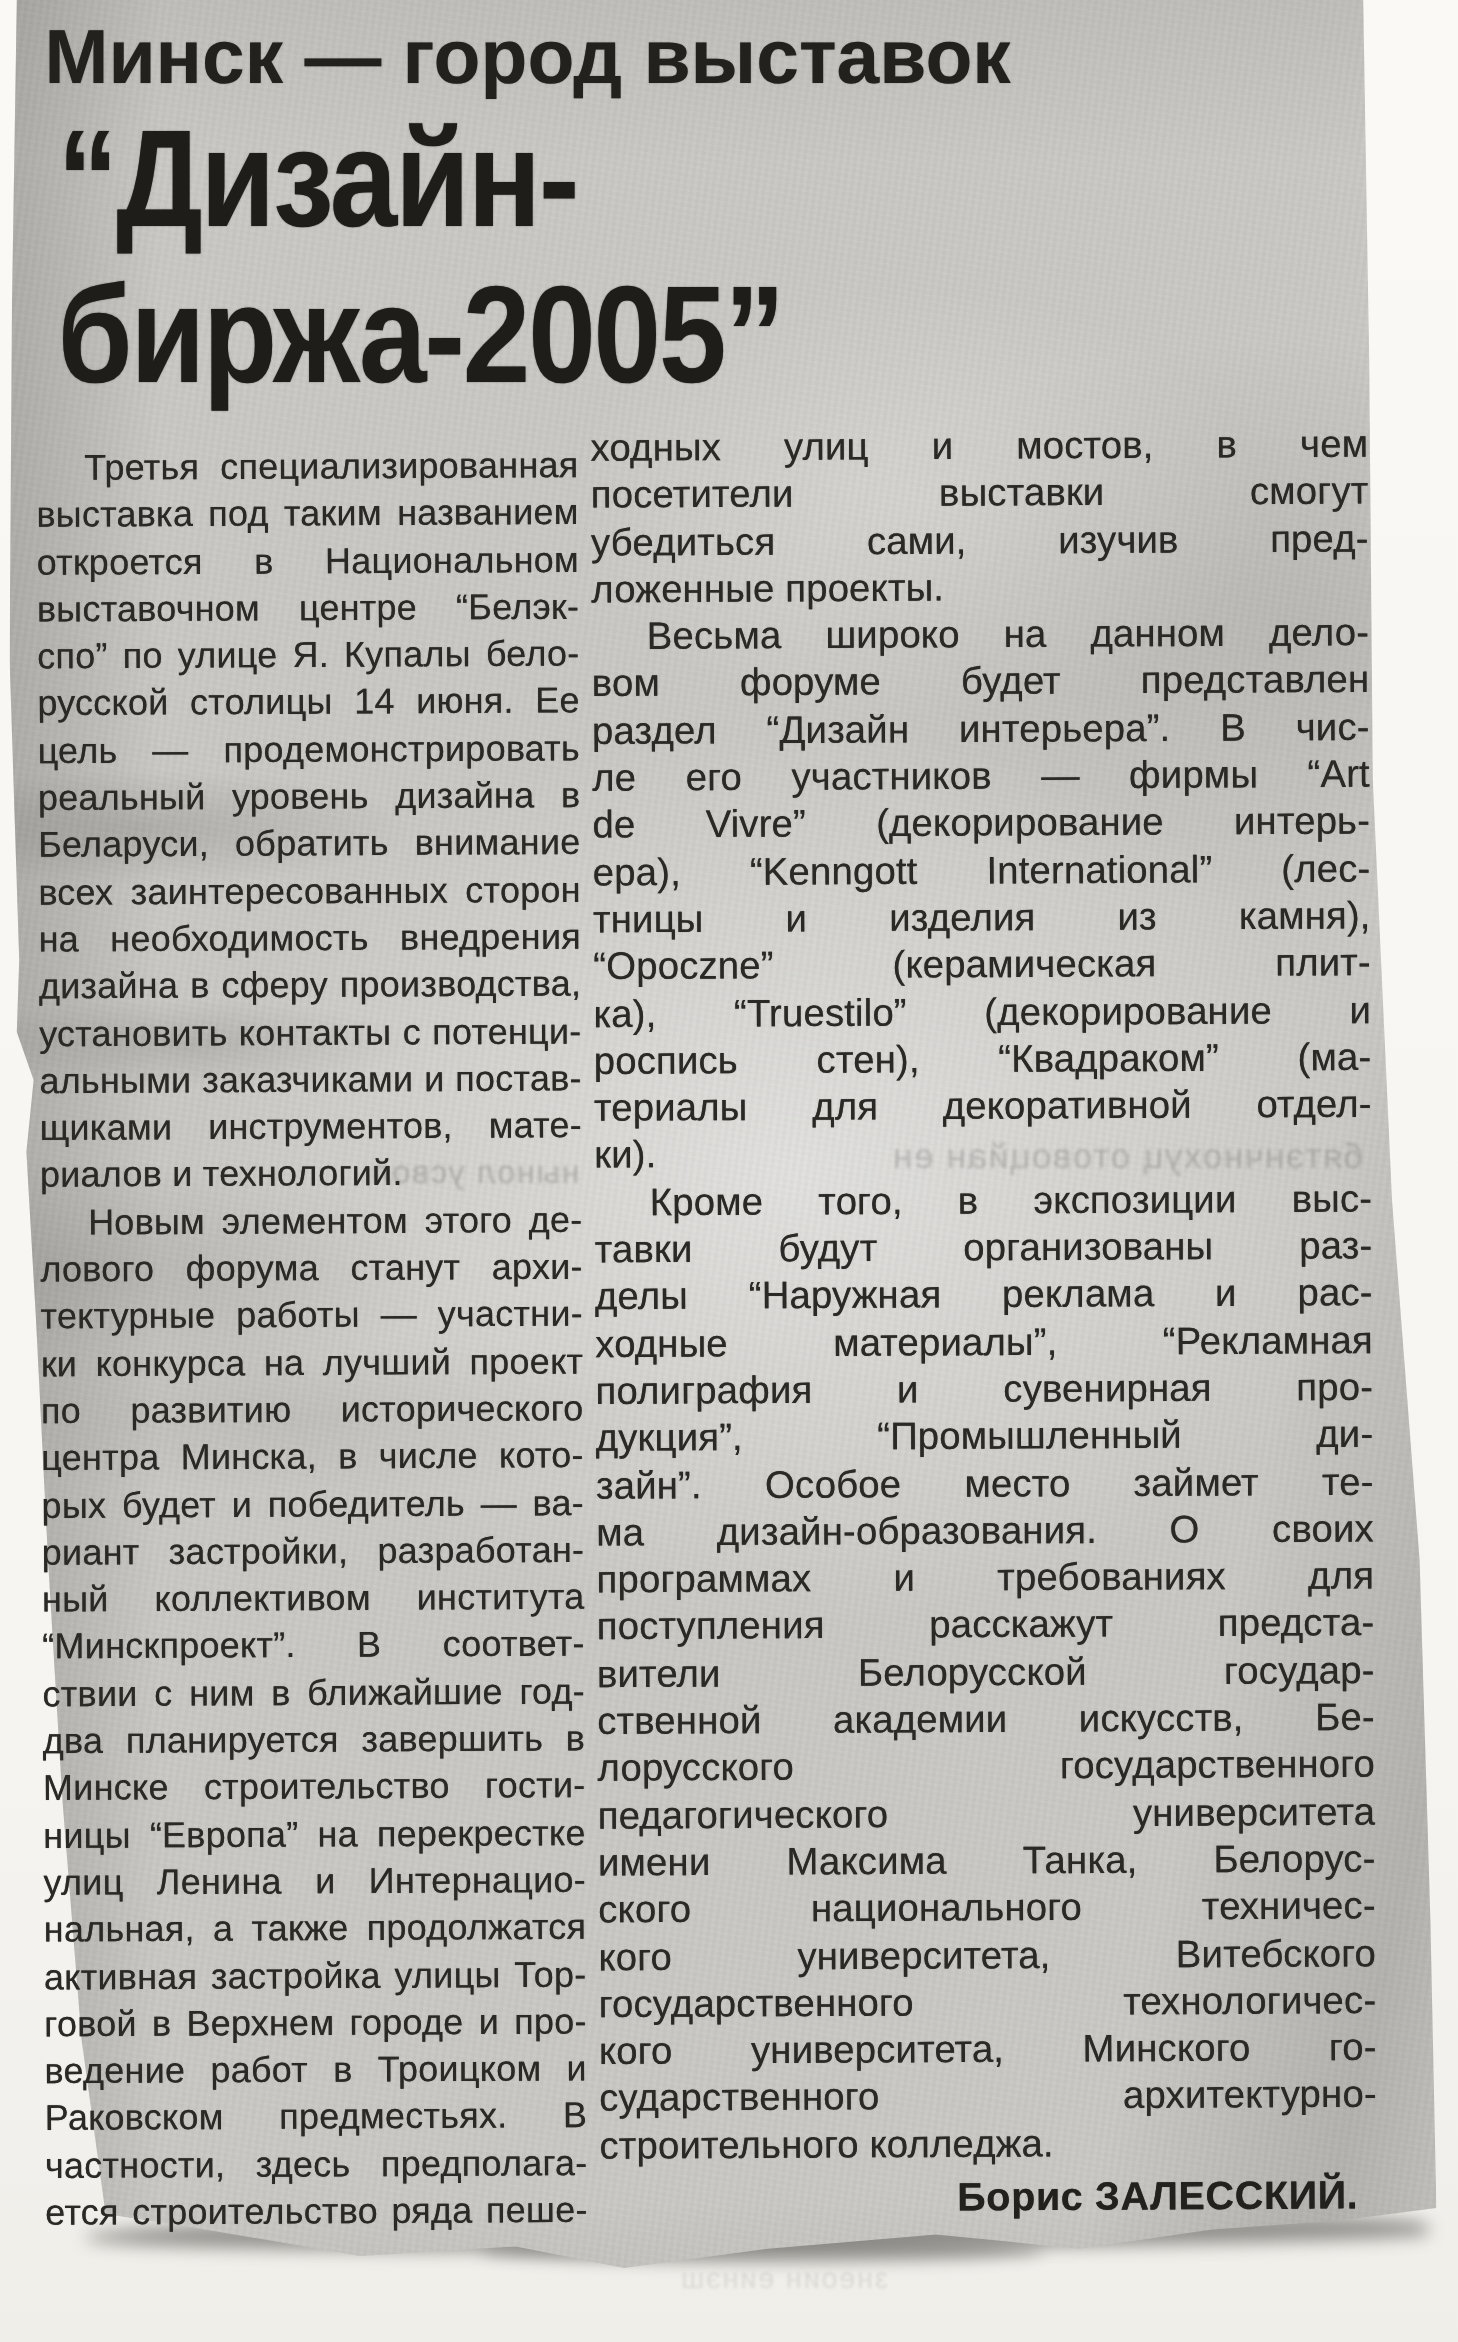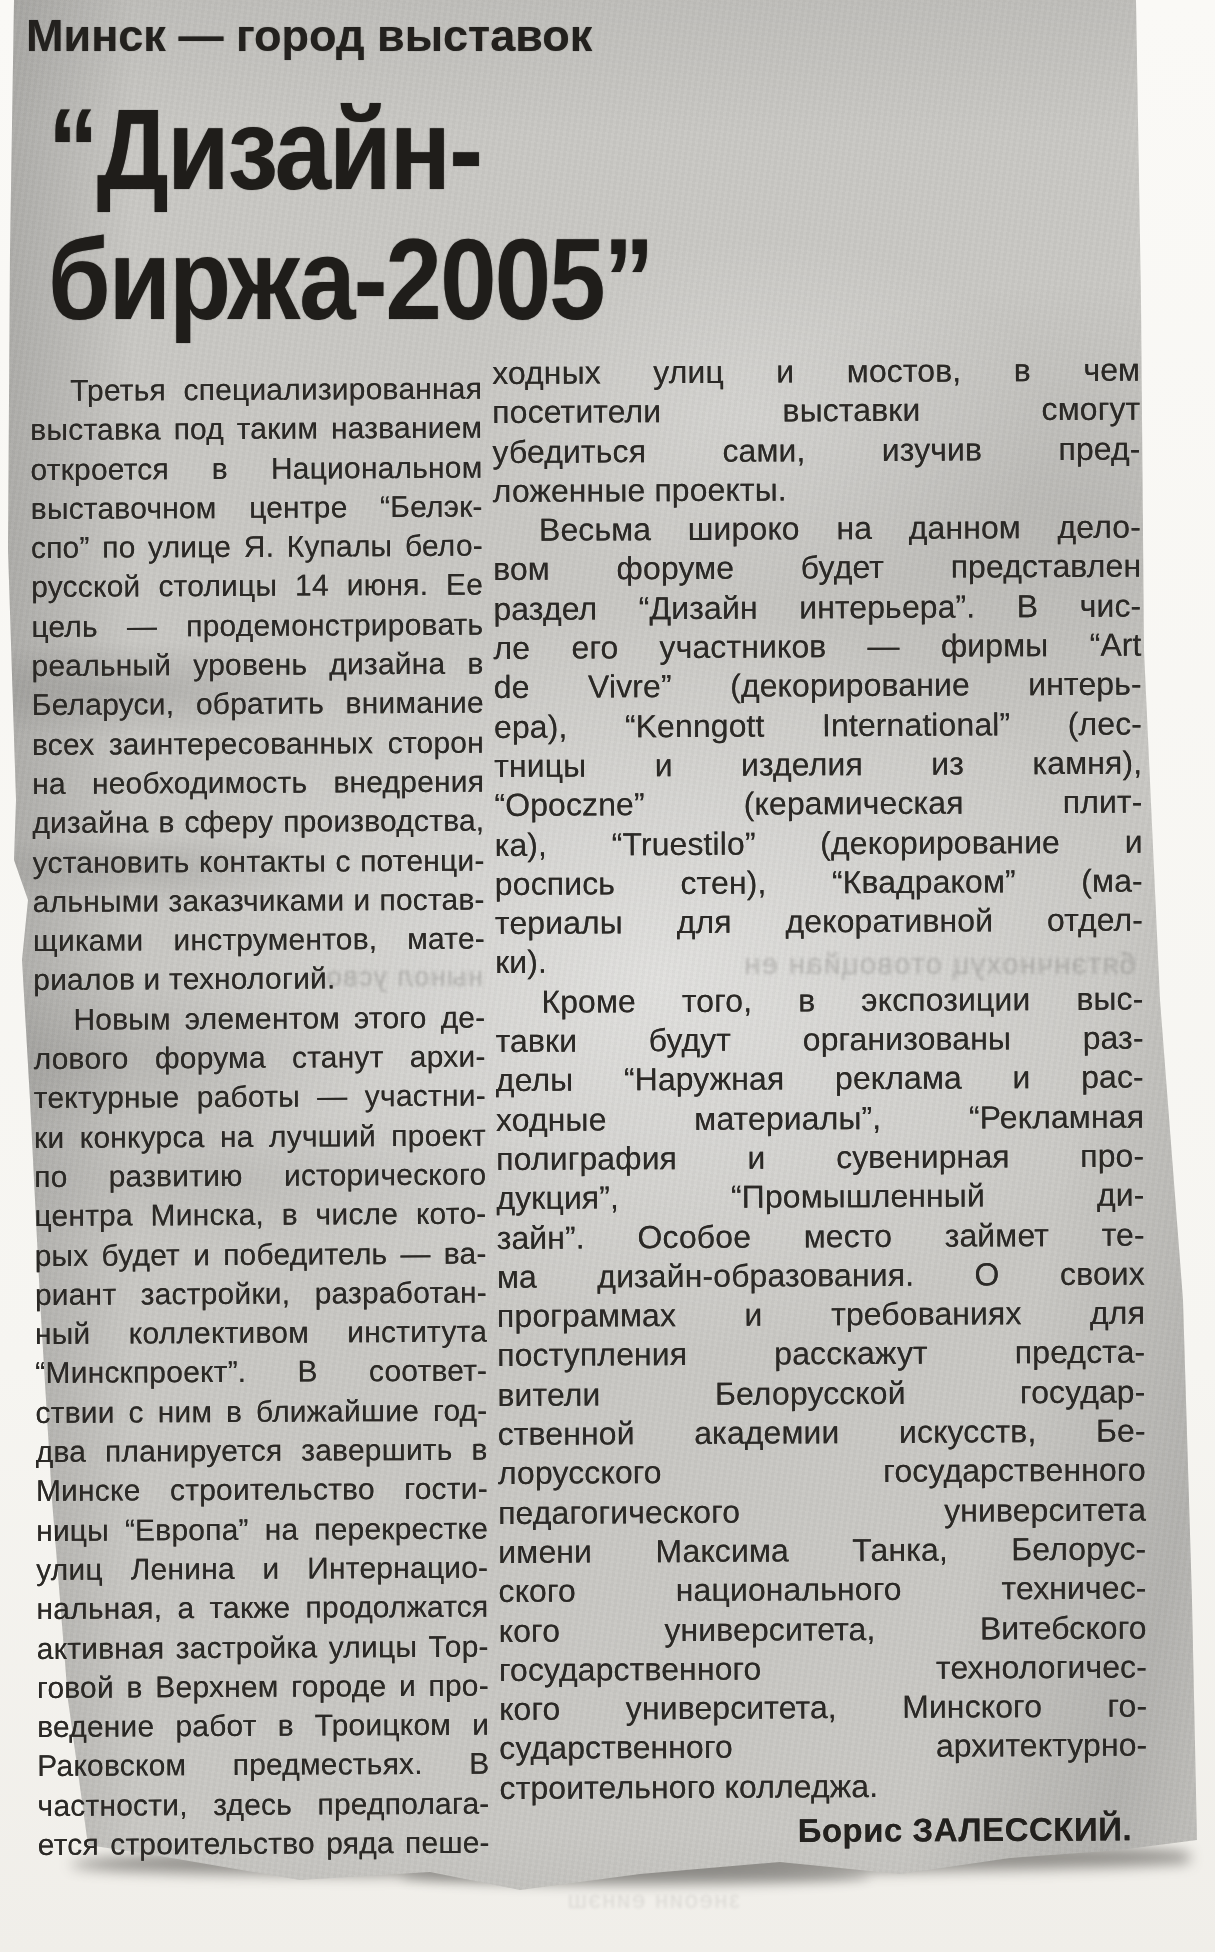--- a/index.html
+++ b/index.html
@@ -48,22 +48,22 @@
       linear-gradient(0deg, rgba(0,0,0,.06), transparent 6%);
   }
   
   .paper::after{
     content:"";position:absolute;inset:0;pointer-events:none;
     background:
       repeating-linear-gradient(98deg, rgba(255,255,255,.02) 0 3px, rgba(40,40,40,.018) 3px 6px),
       repeating-linear-gradient(9deg, rgba(255,255,255,.013) 0 2px, rgba(30,30,30,.013) 2px 5px);
   }
   .kicker{
-    position:absolute;left:26px;top:10px;z-index:3;
-    font-size:45px;font-weight:bold;color:#23211e;letter-spacing:0;
+    position:absolute;left:37px;top:10px;z-index:3;
+    font-size:64px;font-weight:bold;color:#23211e;letter-spacing:0;
     text-shadow:0 0 1px rgba(35,33,30,.55);
     text-align:center;
   }
   .headline{
     position:absolute;left:48px;top:84px;z-index:3;margin:0;
     font-size:115px;line-height:130px;font-weight:bold;color:#1f1d1a;
     letter-spacing:-2px;transform:scaleX(.88);transform-origin:left top;
     text-shadow:0 0 1.2px rgba(30,28,25,.7);
   }
   .headline span{display:block;}

